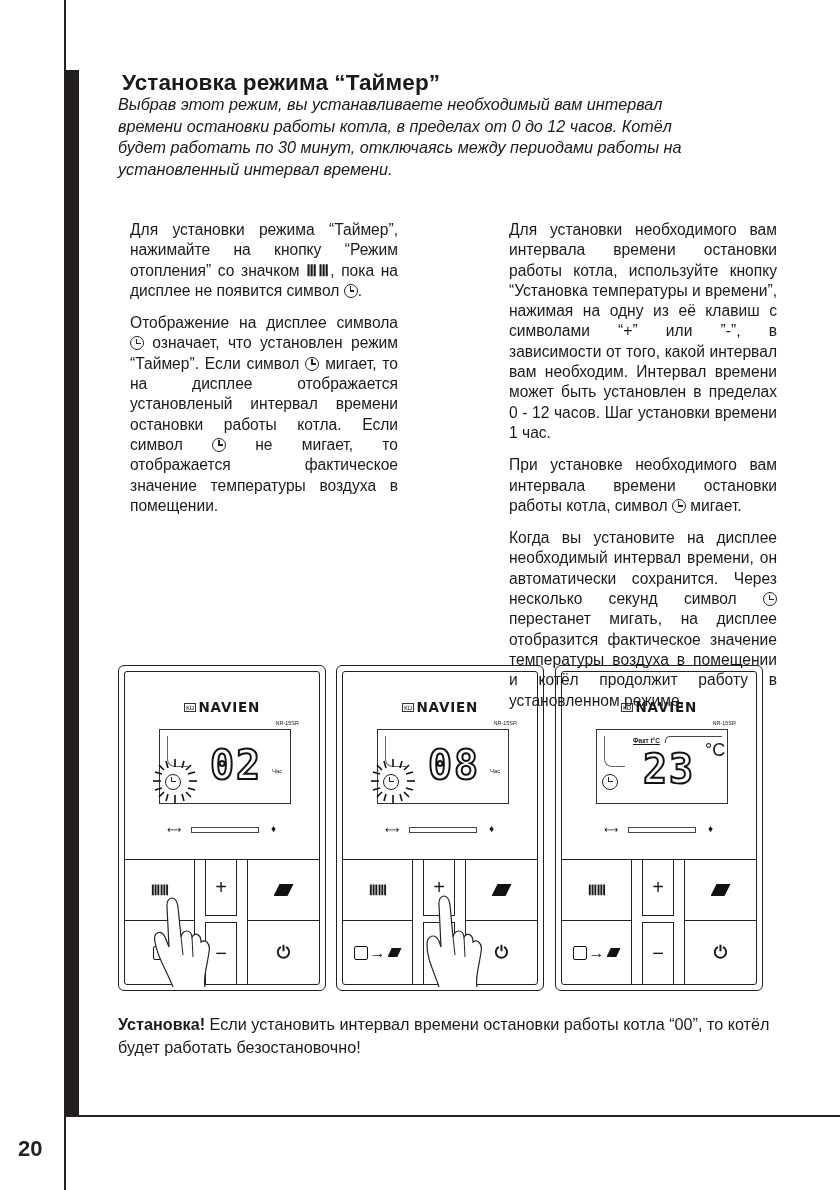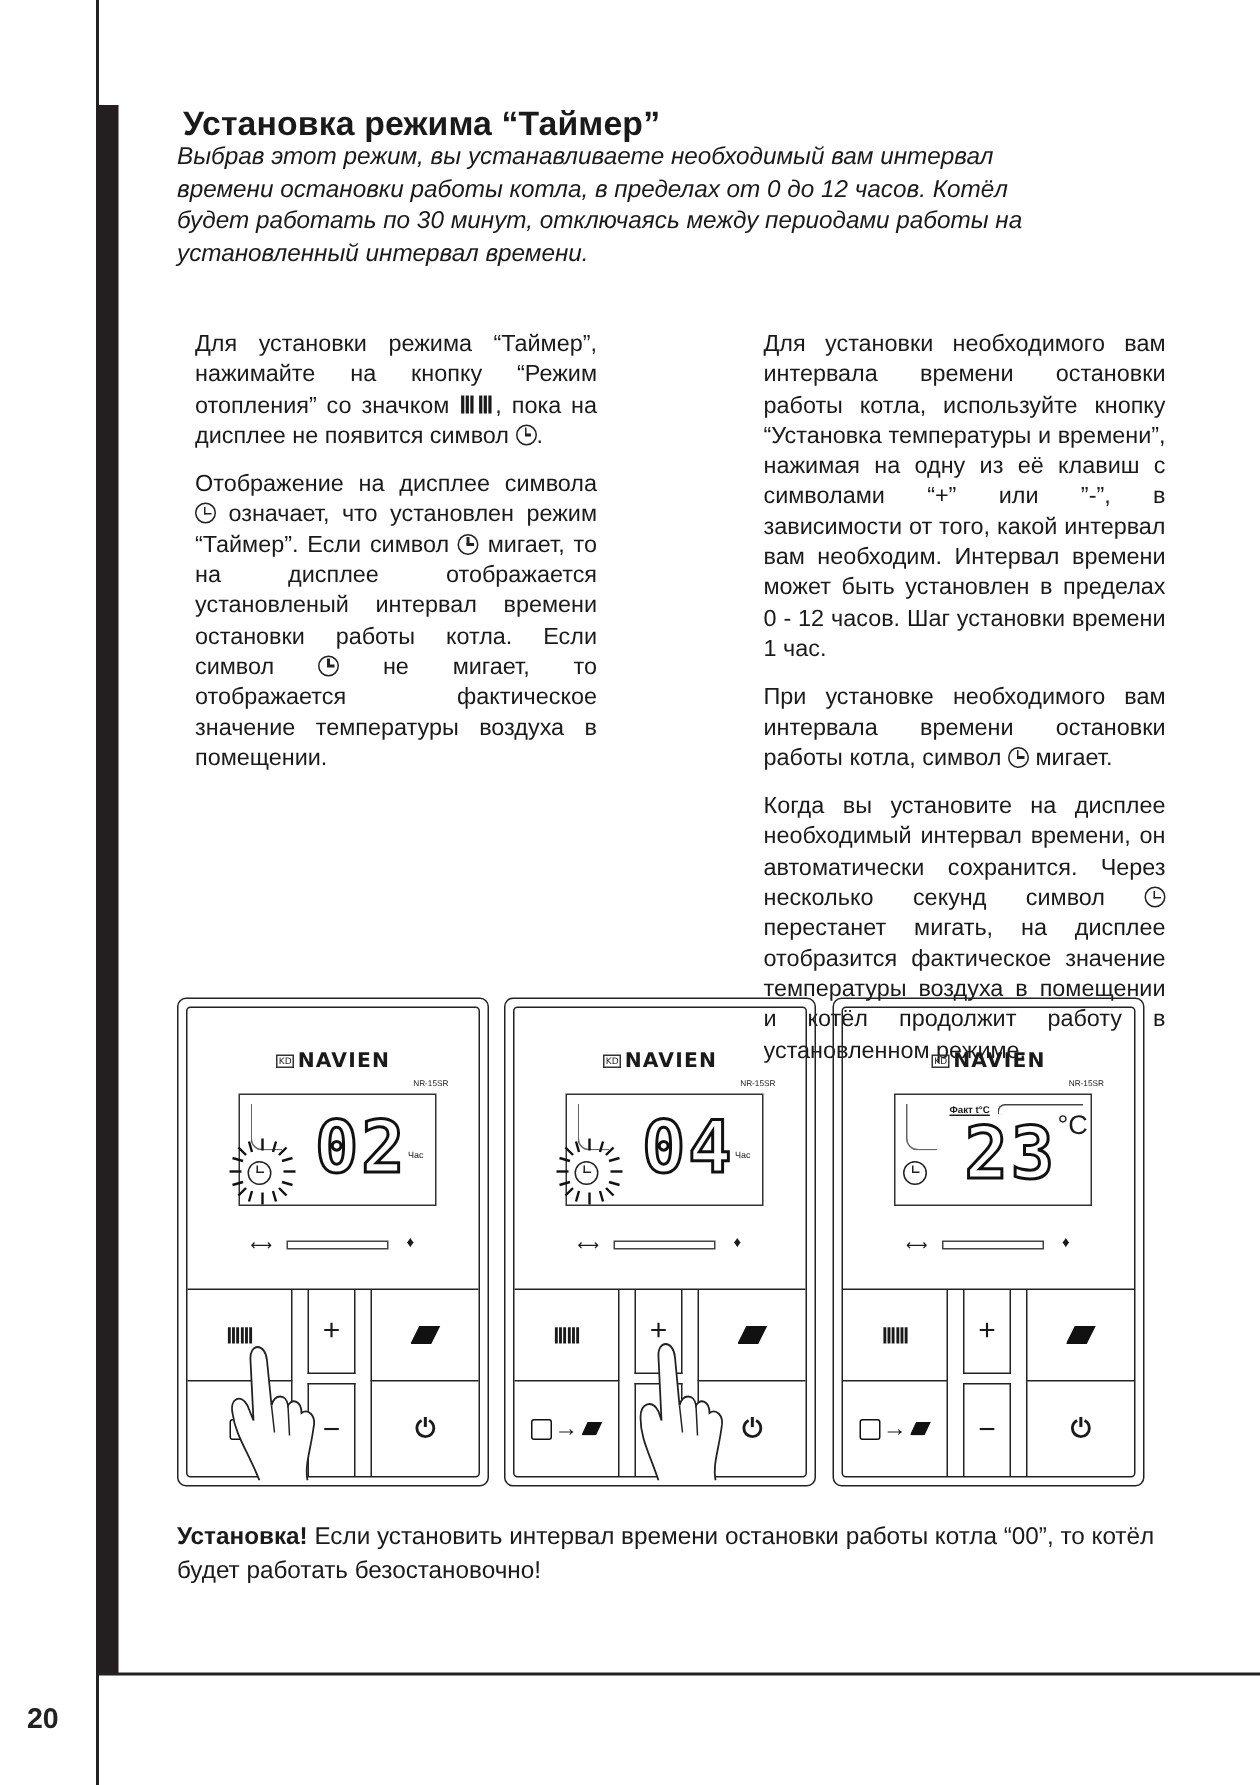--- a/index.html
+++ b/index.html
@@ -1,21 +1,21 @@
 <!DOCTYPE html>
 <html><head>
 <meta charset="utf-8">
 <style>
   html, body { margin:0; padding:0; background:#ffffff; }
   body { width:840px; height:1190px; position:relative; overflow:hidden;
          font-family:"Liberation Sans", sans-serif; color:#1a1a1a; }
   .vline { position:absolute; left:64px; top:0; width:1.5px; height:1190px; background:#222; }
   .blackbar { position:absolute; left:64px; top:70px; width:15px; height:1046px; background:#231f20; }
   .hline { position:absolute; left:64px; top:1115px; width:776px; height:1.5px; background:#222; }
-  .pagenum { position:absolute; left:18px; top:1136px; font-weight:bold; font-size:19px; color:#222; }
+  .pagenum { position:absolute; left:18px; top:1136px; font-weight:bold; font-size:22px; color:#222; }
 
   .title { position:absolute; left:118px; top:66px; font-size:22.5px; font-weight:bold; letter-spacing:0.1px; }
   .intro { position:absolute; left:118px; top:94px; width:600px; font-size:16.2px; font-style:italic; line-height:21.6px; }
 
   .col { position:absolute; top:208px; width:292px; font-size:15.6px; line-height:20.3px; text-align:justify; }
   .col.left { left:118px; }
   .col.right { left:497px; }
   .col p { margin:12px; }
 
   .clock { display:inline-block; width:14px; height:14px; border:1.3px solid #222; border-radius:50%;
@@ -30,21 +30,21 @@
                   border-radius:3px; }
   .brand { position:absolute; top:27px; left:0; right:0; text-align:center; font-weight:900;
            font-size:13.5px; letter-spacing:0.8px; font-family:"DejaVu Sans", sans-serif; }
   .brand .kd { display:inline-block; font-size:6px; border:1px solid #333; padding:0 1px; margin-right:2px;
                vertical-align:2px; font-weight:normal; letter-spacing:0; }
   .model { position:absolute; top:48px; right:20px; font-size:5.5px; }
   .lcd { position:absolute; top:57px; left:34px; width:130px; height:73px; border:1.2px solid #333; background:#fff; }
   .lcd .curve { position:absolute; left:7px; top:6px; width:20px; height:30px; border-left:1px solid #666;
                 border-bottom:1px solid #666; border-bottom-left-radius:8px; }
   .lcd .digits { position:absolute; top:12px; left:50px; font-family:"DejaVu Sans Mono", monospace;
-                 font-size:48px; line-height:46px; letter-spacing:2px; color:#fff;
+                 font-size:40px; line-height:46px; letter-spacing:2px; color:#fff;
                  -webkit-text-stroke:2px #111; font-weight:bold; }
   .lcd .unit { position:absolute; top:38px; left:112px; font-size:6px; }
   .lcd .lcdclock { position:absolute; left:5px; top:44px; width:16px; height:16px; }
   .lcd .lcdclock .clock { width:16px; height:16px; }
   .rays { position:absolute; left:-8px; top:28px; width:46px; height:46px; pointer-events:none; }
   .fakt { position:absolute; top:7px; left:36px; font-size:6.5px; font-weight:bold; text-decoration:underline; }
   .fakt-line { position:absolute; top:6px; left:68px; width:56px; height:6px; border-top:1px solid #444; border-left:1px solid #444;
                border-top-left-radius:5px; }
   .lcd .deg { position:absolute; top:10px; left:108px; font-size:18px; }
 
@@ -164,21 +164,21 @@
     </svg>
   </div>
 </div>
 
 <div class="panel" style="left:336px">
   <div class="inner">
     <div class="brand"><span class="kd">KD</span><span>NAVIEN</span></div>
     <div class="model">NR-15SR</div>
     <div class="lcd">
       <div class="curve"></div>
-      <div class="digits">04</div>
+      <div class="digits">08</div>
       <div class="unit">Час</div>
       <div class="lcdclock"><span class="clock"></span></div>
       <svg class="rays" viewBox="0 0 46 46">
         <g stroke="#111" stroke-width="1.6">
           <line x1="23" y1="1" x2="23" y2="9"></line>
             <line x1="23" y1="37" x2="23" y2="45"></line>
           <line x1="1" y1="23" x2="9" y2="23"></line>
             <line x1="37" y1="23" x2="45" y2="23"></line>
           <line x1="7" y1="7" x2="12" y2="12"></line>
             <line x1="34" y1="34" x2="39" y2="39"></line>

